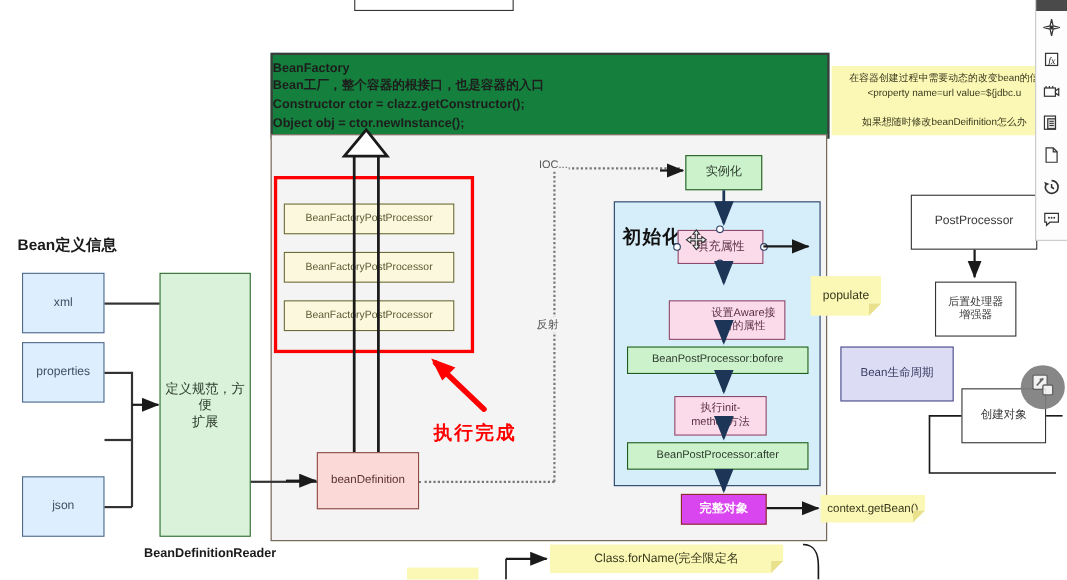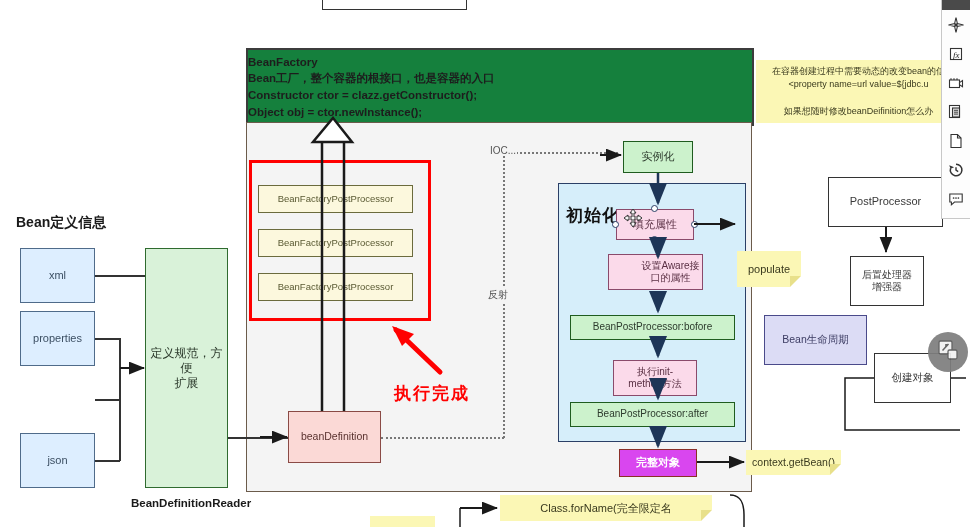--- a/index.html
+++ b/index.html
@@ -187,21 +187,21 @@
   <div class="handle" style="left:651px; top:205px;"></div>
   <div class="handle" style="left:651px; top:236px;"></div>
   <div class="handle" style="left:612px; top:221px;"></div>
   <div class="handle" style="left:691px; top:221px;"></div>
   <div class="move-cursor" style="left:622px; top:207px;">
     <svg width="22" height="22" viewBox="0 0 22 22">
       <path d="M11 2 L14 6 H12 V10 H16 V8 L20 11 L16 14 V12 H12 V16 H14 L11 20 L8 16 H10 V12 H6 V14 L2 11 L6 8 V10 H10 V6 H8 Z" fill="#f5f5f5" stroke="#333" stroke-width="1"></path>
     </svg>
   </div>
 
-  <div class="node box-pink2" style="left:608px; top:254px; width:95px; height:36px; font-size:10px;padding-left:30px;">设置Aware接
+  <div class="node box-pink2" style="left:608px; top:273px; width:106px; height:36px; font-size:10px;padding-left:30px;">设置Aware接
 口的属性</div>
 
   <div class="node box-green2" style="left:570px; top:315px; width:165px; height:25px; font-size:10px;">BeanPostProcessor:bofore</div>
 
   <div class="node box-pink2" style="left:613px; top:360px; width:84px; height:36px; font-size:10px;">执行init-
 method方法</div>
 
   <div class="node box-green2" style="left:570px; top:402px; width:165px; height:25px; font-size:10px;">BeanPostProcessor:after</div>
 
   <div class="node box-red" style="left:619px; top:449px; width:78px; height:28px; font-size:11px;">完整对象</div>

